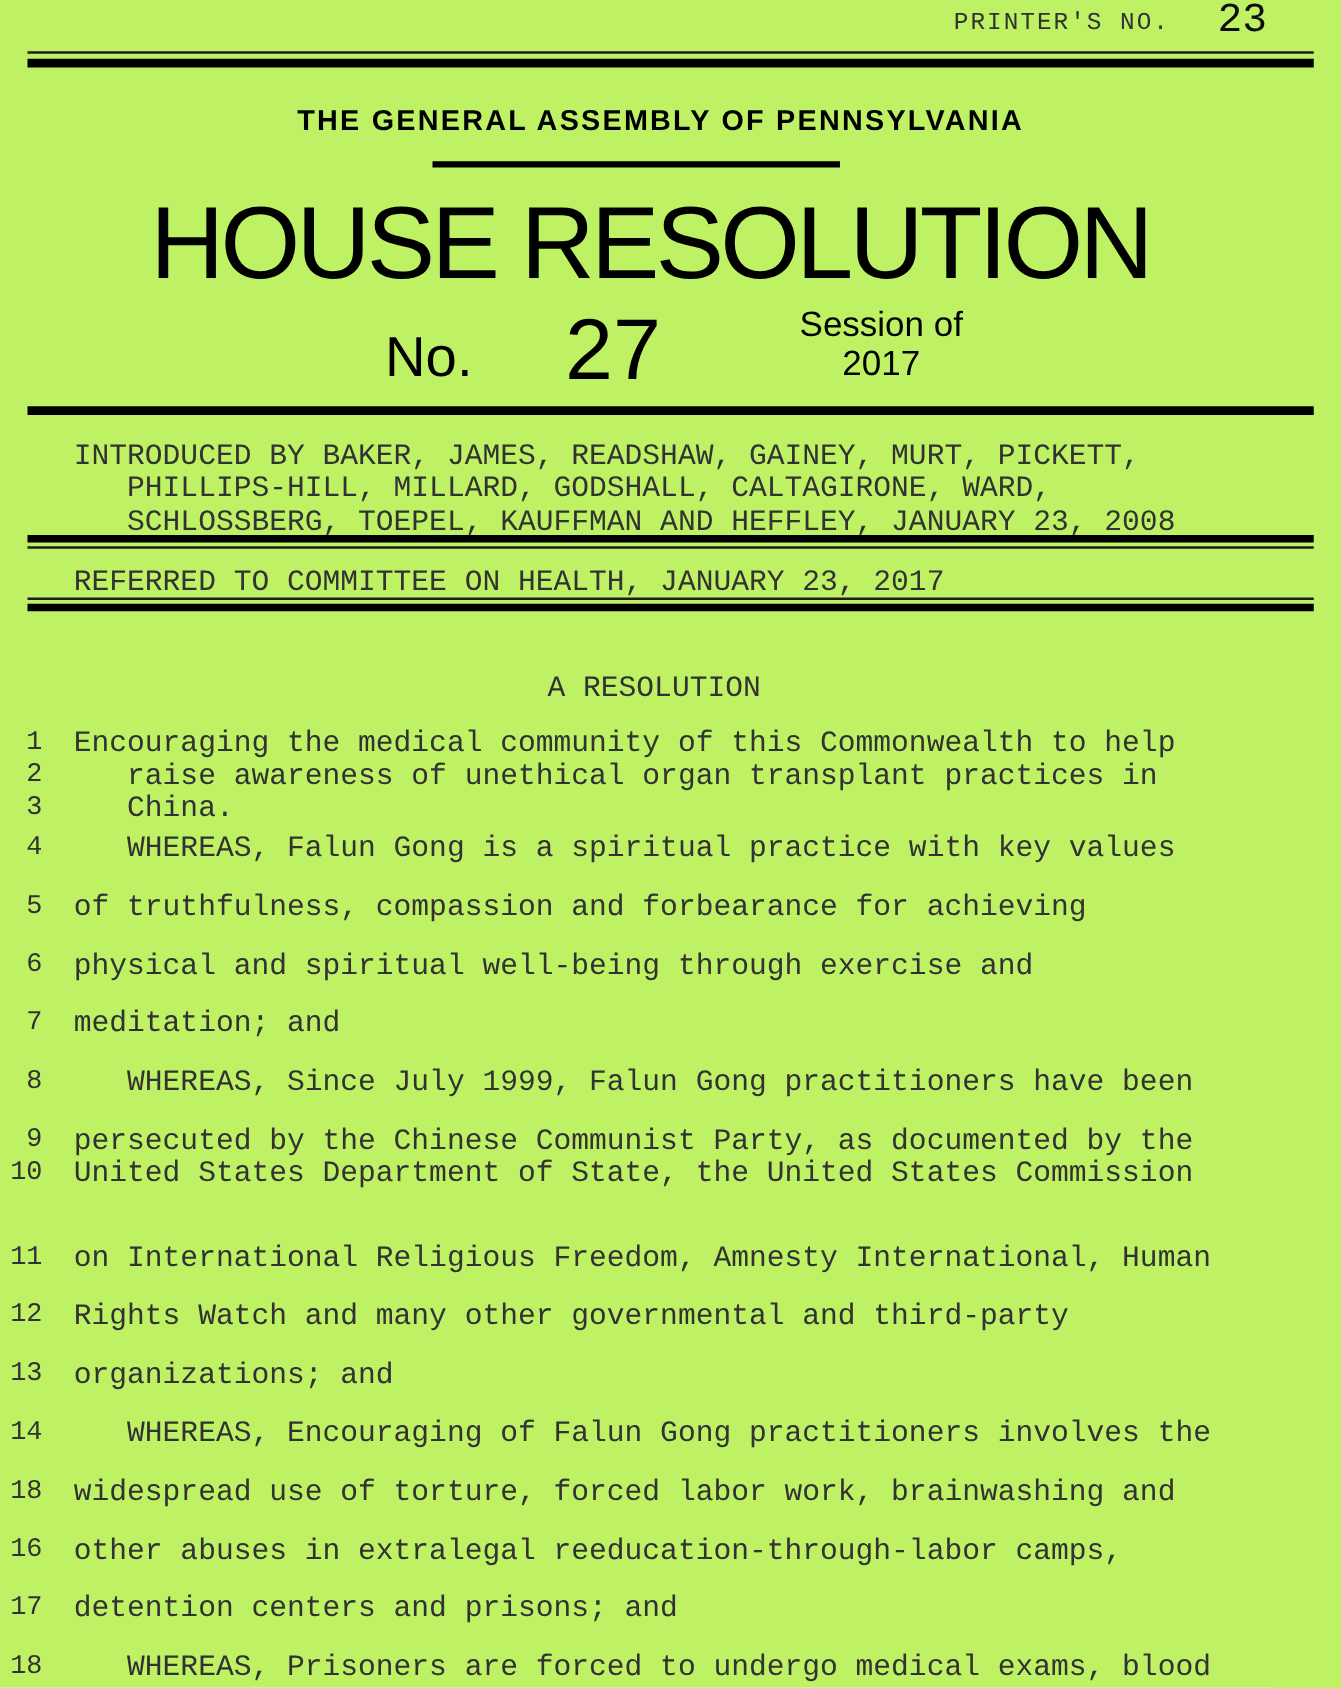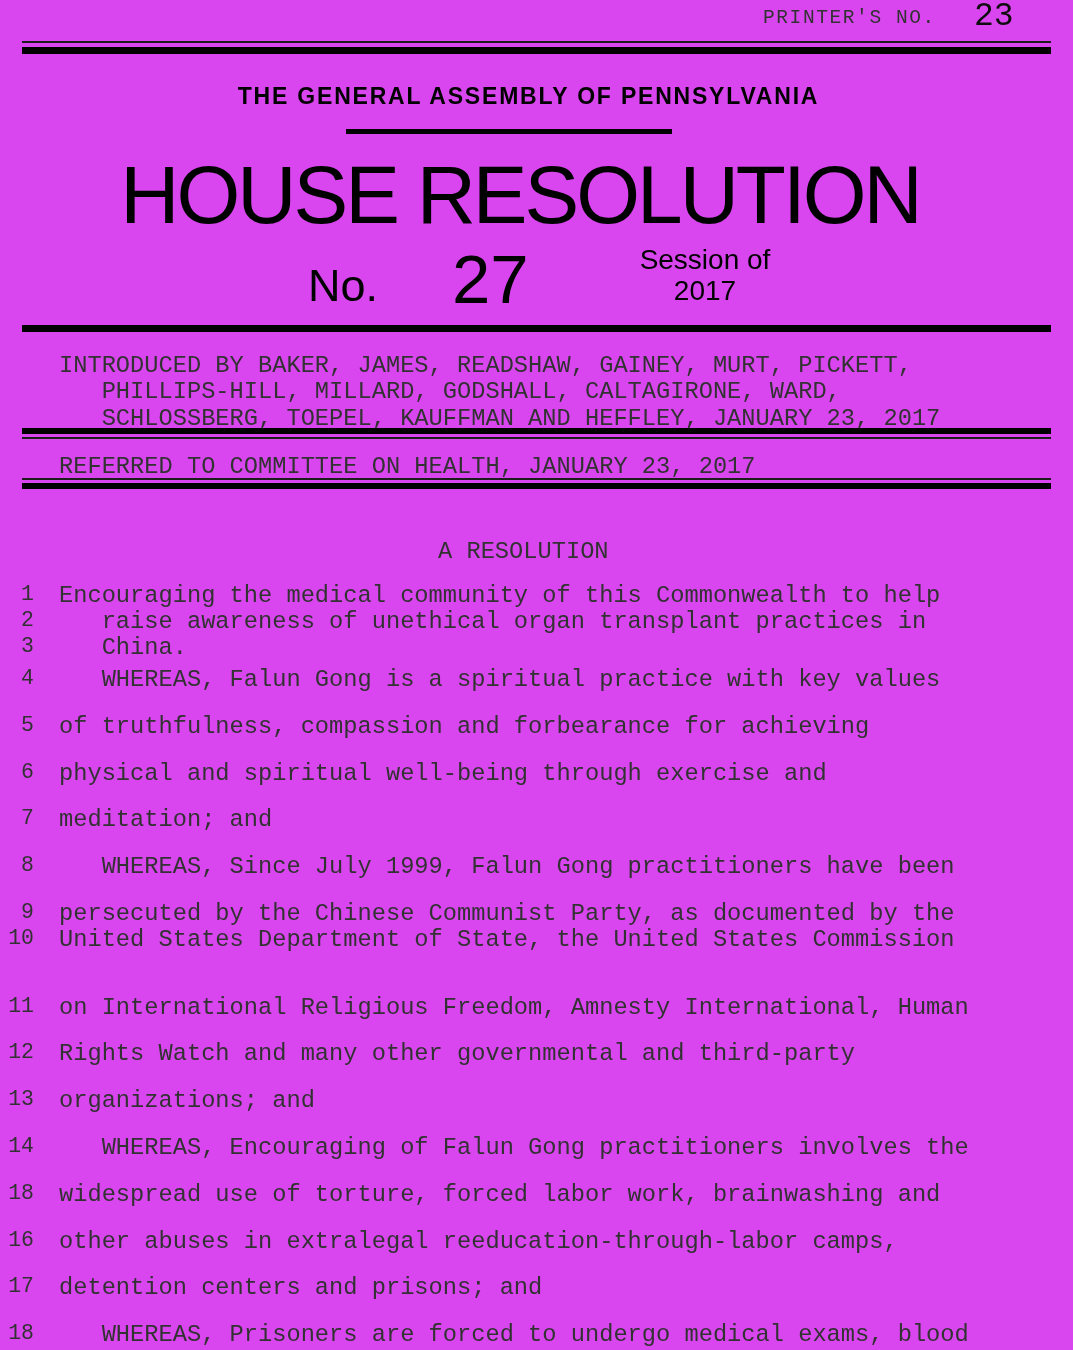--- a/index.html
+++ b/index.html
@@ -1,19 +1,19 @@
 <!DOCTYPE html>
 <html><head>
 <meta charset="utf-8">
 <style>
   html,body{margin:0;padding:0;background:#e8e8e8;}
   #page{
     position:relative;
     width:1073px;height:1350px;
-    background:#d946ef;
+    background:#bef264;
     overflow:hidden;
     font-family:"Liberation Sans", sans-serif;
   }
   .mono{font-family:"Liberation Mono","DejaVu Sans Mono",monospace;color:#323232;}
   .abs{position:absolute;line-height:1;white-space:pre;}
   .rule{position:absolute;background:#000;}
   .rule.thin{height:2px;background:#1c1c1c;}
   .rule.thick{height:7px;}
 
   #printer-label{top:9px;left:763px;font-size:19.5px;letter-spacing:1.6px;}
@@ -63,21 +63,21 @@
 
   <div id="no-label" class="abs">No.</div>
   <div id="res-num" class="abs">27</div>
   <div id="session" class="abs">Session of
 2017</div>
 
   <div class="rule thick" style="top:325px;left:22px;width:1029px;"></div>
 
   <div id="intro-1" class="abs mono intro-line">   PHILLIPS-HILL, MILLARD, GODSHALL, CALTAGIRONE, WARD,</div>
   <div id="intro-0" class="abs mono intro-line">INTRODUCED BY BAKER, JAMES, READSHAW, GAINEY, MURT, PICKETT,</div>
-  <div id="intro-2" class="abs mono intro-line">   SCHLOSSBERG, TOEPEL, KAUFFMAN AND HEFFLEY, JANUARY 23, 2017</div>
+  <div id="intro-2" class="abs mono intro-line">   SCHLOSSBERG, TOEPEL, KAUFFMAN AND HEFFLEY, JANUARY 23, 2008</div>
 
   <div class="rule thick" style="top:428px;left:22px;width:1029px;height:6px;"></div>
   <div class="rule thin" style="top:437px;left:22px;width:1029px;"></div>
 
   <div id="referred" class="abs mono">REFERRED TO COMMITTEE ON HEALTH, JANUARY 23, 2017</div>
 
   <div class="rule thin" style="top:478px;left:22px;width:1029px;"></div>
   <div class="rule thick" style="top:483px;left:22px;width:1029px;height:6px;"></div>
 
   <div id="a-resolution" class="abs mono">A RESOLUTION</div>

